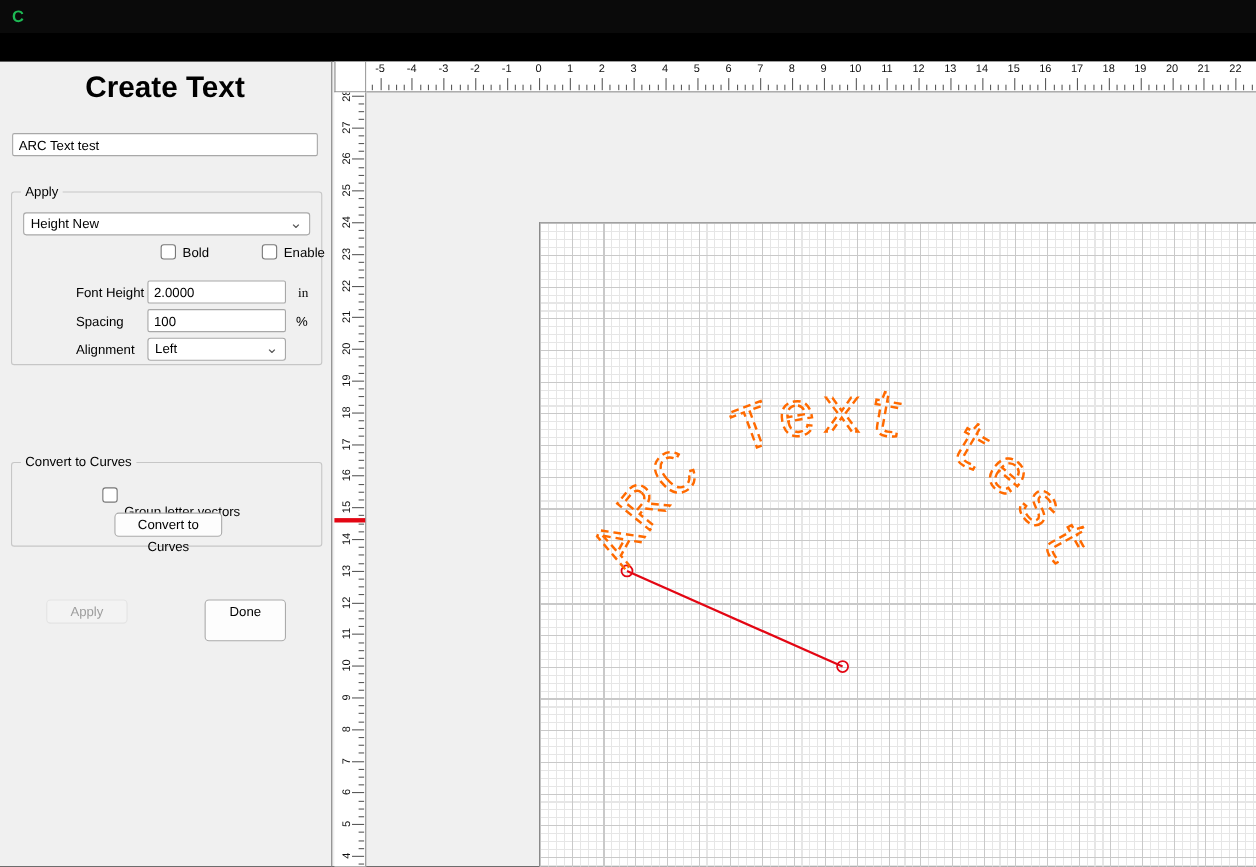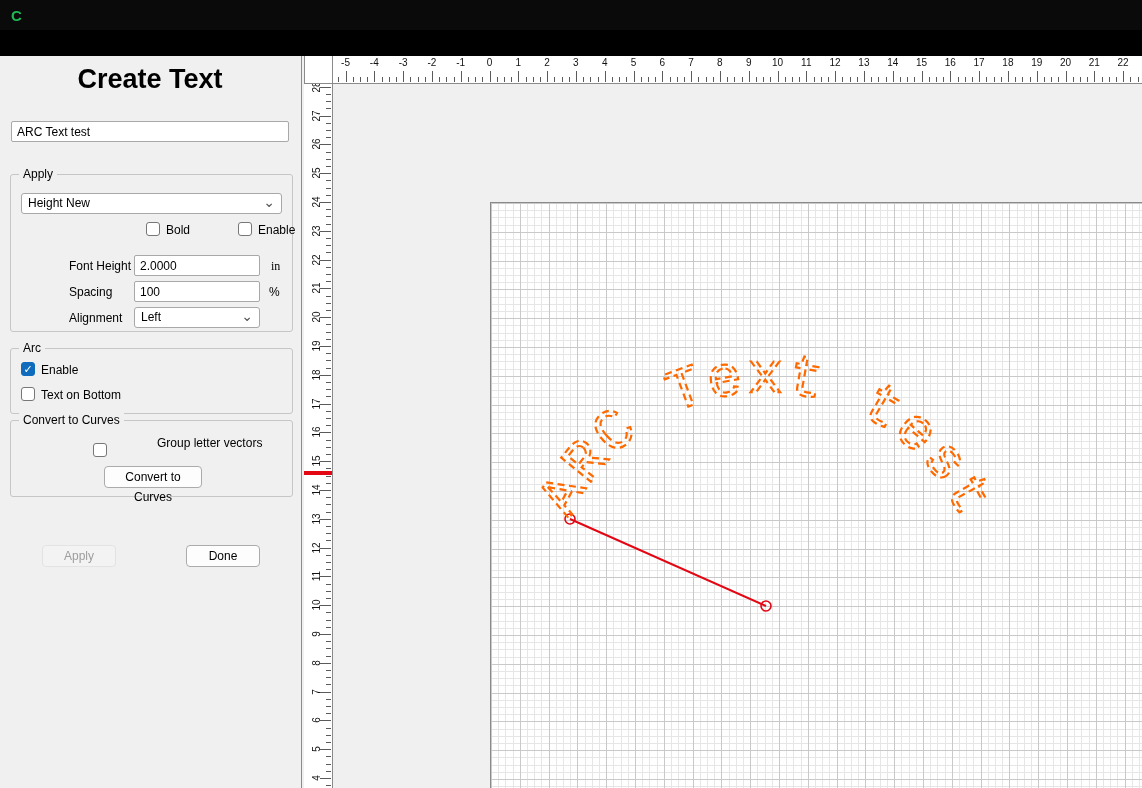--- a/index.html
+++ b/index.html
@@ -91,43 +91,32 @@
       <input class="txt-input" style="left: 123px; top: 106px; width: 126px; height: 21px;" type="text" value="100">
       <span class="lbl" style="left:258px;top:110px;">%</span>
 
       <span class="lbl" style="left:58px;top:136px;">Alignment</span>
       <div class="combo" style="left:123px;top:132px;width:126px;height:21px;">
         <span>Left</span>
         <span class="chev">⌄</span>
       </div>
     </div>
 
-    <div class="groupbox" style="left:10px;top:292px;width:281px;height:64px;">
-      <span class="legend">Arc</span>
-      <span class="cb on" style="left:10px;top:13px;">
-        <span class="mark">✓</span>
-      </span>
-      <span class="lbl" style="left:30px;top:14px;">Enable</span>
-      <span class="cb" style="left:10px;top:38px;">
-        
-      </span>
-      <span class="lbl" style="left:30px;top:39px;">Text on Bottom</span>
-    </div>
 
     <div class="groupbox" style="left:10px;top:364px;width:281px;height:75px;">
       <span class="legend">Convert to Curves</span>
       <span class="cb" style="left:82px;top:22px;">
         
       </span>
-      <span class="lbl" style="left:102px;top:15px;margin-left:44px;">Group letter vectors</span>
+      <span class="lbl" style="left:102px;top:37px;">Group letter vectors</span>
       <div class="btn" style="left:93px;top:45px;width:98px;height:22px;line-height:20px;">Convert to Curves</div>
     </div>
 
     <div class="btn disabled" style="left:42px;top:489px;width:74px;height:22px;line-height:20px;">Apply</div>
-    <div class="btn" style="left:186px;top:489px;width:74px;height:22px;line-height:20px;">Done</div>
+    <div class="btn" style="left:186px;top:489px;width:74px;height:38px;line-height:20px;">Done</div>
   </div>
 
   <div id="canvas-area">
     <div id="corner-box"></div>
     <div id="hruler">
         <span class="rlab" style="left: 12.5px;">-5</span>
         <span class="rlab" style="left: 41.3px;">-4</span>
         <span class="rlab" style="left: 70.1px;">-3</span>
         <span class="rlab" style="left: 98.9px;">-2</span>
         <span class="rlab" style="left: 127.7px;">-1</span>

